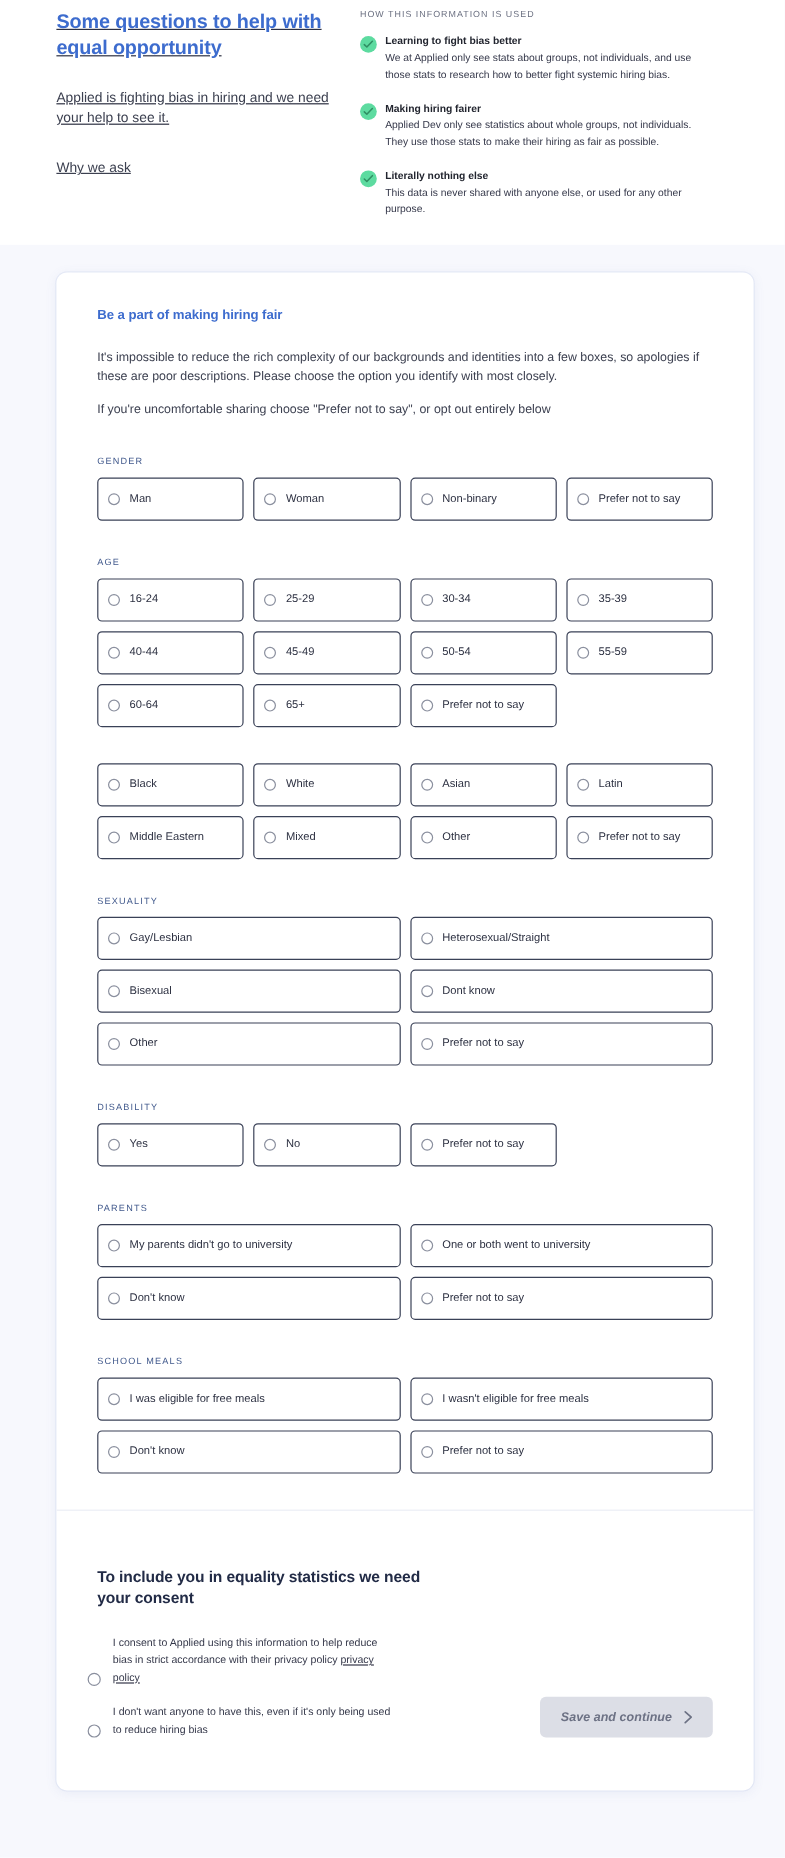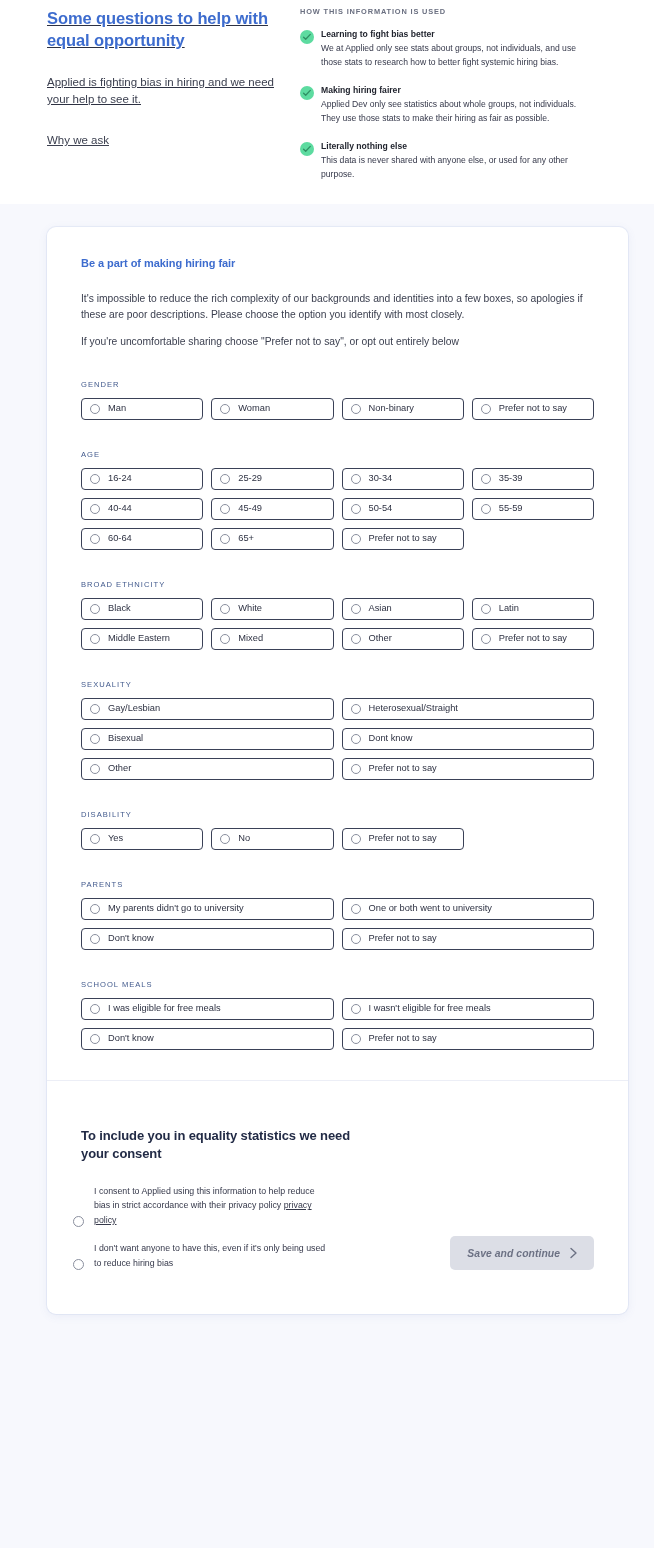--- a/index.html
+++ b/index.html
@@ -51,21 +51,21 @@
   .intro-right {
     width: 310px;
     padding: 7px 20px 0 0;
   }
   .eyebrow {
     font-size: 7.4px;
     letter-spacing: 0.85px;
     color: #6a6f80;
     text-transform: uppercase;
     margin: 0 0 13px 0;
-    font-weight: bold;
+    font-weight: normal;
   }
   .usage-item {
     display: flex;
     align-items: flex-start;
     margin-bottom: 15px;
   }
   .usage-item:last-child { margin-bottom: 0; }
   .check-badge {
     flex: 0 0 auto;
     width: 14px; height: 14px;
@@ -124,21 +124,21 @@
     margin: 0 0 9px 0;
     font-weight: normal;
   }
   .opt-grid { display: flex; flex-wrap: wrap; gap: 8px 8px; }
   .opt {
     display: flex;
     align-items: center;
     border: 1px solid #3a4157;
     border-radius: 4px;
     background: #fff;
-    height: 22px;
+    height: 36px;
     padding: 0 8px;
     cursor: pointer;
   }
   .opt .radio {
     flex: 0 0 auto;
     width: 10px; height: 10px;
     border: 1px solid #8a8f9e;
     border-radius: 50%;
     margin-right: 8px;
     background: #fff;
@@ -334,21 +334,20 @@
               <span class="radio"></span>
               <span class="opt-txt">65+</span>
             </div>
             <div class="opt">
               <span class="radio"></span>
               <span class="opt-txt">Prefer not to say</span>
             </div>
           </div>
         </div>
         <div class="q-group">
-          <div class="q-label">BROAD ETHNICITY</div>
           <div class="opt-grid cols-4">
             <div class="opt">
               <span class="radio"></span>
               <span class="opt-txt">Black</span>
             </div>
             <div class="opt">
               <span class="radio"></span>
               <span class="opt-txt">White</span>
             </div>
             <div class="opt">

